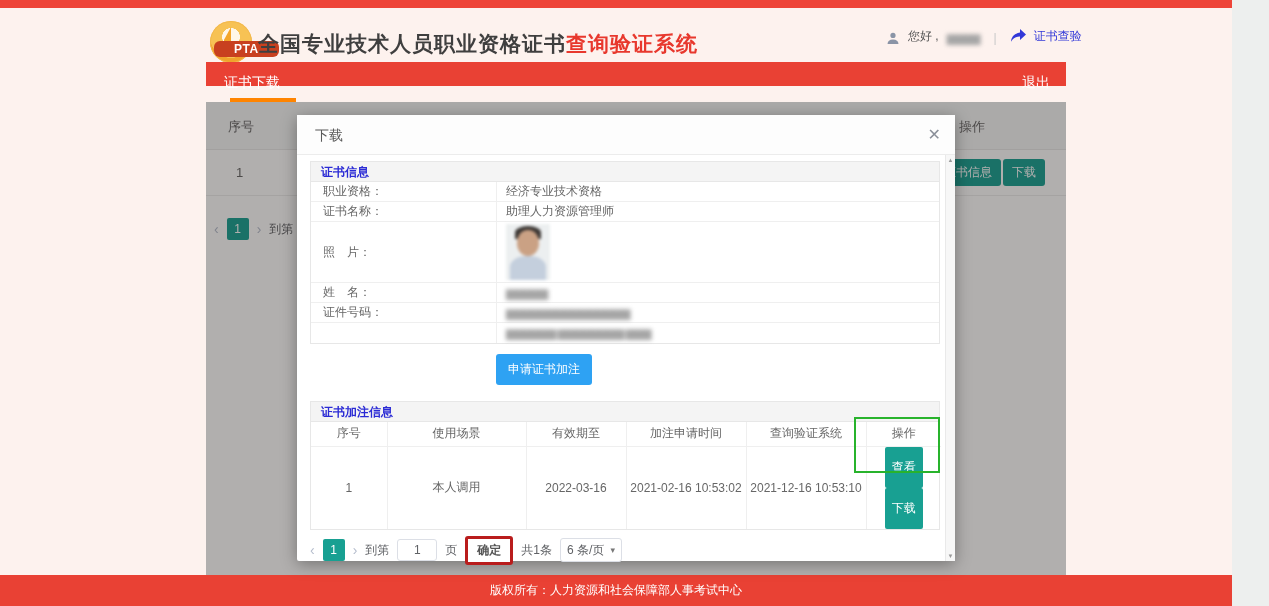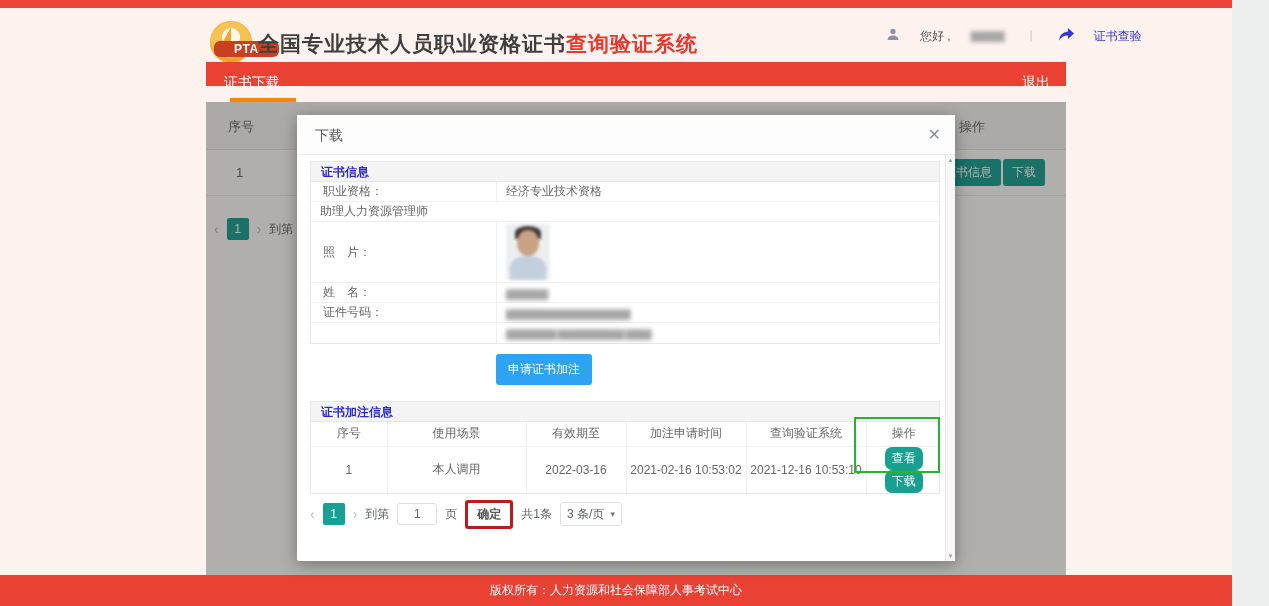--- a/index.html
+++ b/index.html
@@ -15,21 +15,21 @@
           background:radial-gradient(circle at 50% 38%, #fff7e8 0 26%, #f7c254 27% 62%, #f0a32c 63% 100%);
           box-shadow:0 0 0 1px #f2b84c inset; }
   .logo .wing { position:absolute; left:9px; top:6px; width:24px; height:22px;
           background:conic-gradient(from 200deg at 50% 100%, #f4a62a 0 40deg, #fff 40deg 60deg, #f6b84e 60deg 100deg, #fff 100deg 120deg, #f4a62a 120deg 160deg, transparent 160deg);
           clip-path:polygon(50% 0,100% 100%,0 100%); }
   .logo .pta { position:absolute; left:4px; bottom:6px; background:#c8401f; color:#fff; font-size:12px; font-weight:bold;
           padding:1px 20px; border-radius:6px; letter-spacing:.5px; }
   .site-title { position:absolute; left:258px; top:22px; font-size:21px; font-weight:bold; letter-spacing:1px; }
   .site-title .main { color:#3f3f3f; }
   .site-title .accent { color:#e8382d; }
-  .header-right { position:absolute; left:886px; top:20px; font-size:12px; color:#555; display:flex; align-items:flex-start; gap:20px; }
+  .header-right { position:absolute; left:886px; top:20px; font-size:12px; color:#555; display:flex; align-items:flex-end; gap:8px; }
   .user-icon svg { display:block; }
   .sep { color:#c9c9c9; margin:0 6px; }
   .verify-link { color:#3238d8; text-decoration:none; cursor:pointer; }
   .share-icon { color:#3238d8; }
   .redacted { color:#a6a6a6; filter:blur(2px); letter-spacing:-1px; }
 
   
   .navbar { position:absolute; left:206px; top:62px; width:860px; height:24px; background:#e94134; }
   .nav-tab { position:absolute; left:0; top:0; width:92px; height:40px; color:#fff; font-size:14px;
              text-align:center; line-height:40px; cursor:pointer; }
@@ -80,21 +80,21 @@
 
   .apply-btn { display:block; margin:10px 0 16px 186px; background:#2ea2f3; color:#fff; border:none; border-radius:3px;
                font-size:12px; padding:7px 12px; cursor:pointer; font-family:inherit; }
 
   .ann-card { margin-top:14px; position:relative; }
   .ann-table { width:100%; border-collapse:collapse; table-layout:fixed; font-size:12px; color:#666; }
   .ann-table th { font-weight:normal; height:24px; border:1px solid #efefef; border-top:none; }
   .ann-table td { height:30px; text-align:center; border:1px solid #efefef; border-bottom:none; }
   .ann-table th:first-child, .ann-table td:first-child { border-left:none; }
   .ann-table th:last-child, .ann-table td:last-child { border-right:none; }
-  .btn-mini { background:#18a092; color:#fff; border:none; border-radius:7px; font-size:12px; padding:3px 7px; cursor:pointer;
+  .btn-mini { background:#18a092; color:#fff; border:none; border-radius:2px; font-size:12px; padding:12px 7px; cursor:pointer;
               font-family:inherit; }
   .green-box { position:absolute; left:543px; top:15px; width:86px; height:56px; border:2px solid #28b32c; z-index:3; pointer-events:none; }
   .modal-pager { margin-top:6px; display:flex; align-items:center; gap:8px; font-size:12px; color:#606266; }
   .pg-btn { border:3px solid #b91c1c; border-radius:3px; background:#fff; padding:3px 9px; font-weight:bold; color:#555;
             cursor:pointer; font-family:inherit; font-size:12px; }
   .pg-select { border:1px solid #dcdfe6; border-radius:3px; height:24px; line-height:22px; padding:0 6px; display:flex;
                align-items:center; gap:6px; cursor:pointer; background:#fff; }
   .pg-select .arrow { font-size:9px; color:#777; }
 
   .footer { position:absolute; left:0; top:575px; width:1232px; height:31px; background:#e94134; color:#fff;
@@ -169,20 +169,21 @@
   </div>
   <div class="modal-body">
 
     <div class="card">
       <div class="section-bar">证书信息</div>
       <div class="info-row">
         <div class="info-label">职业资格：</div>
         <div class="info-value">经济专业技术资格</div>
       </div>
       <div class="info-row">
+        <div class="info-label">证书名称：</div>
         <div class="info-value">助理人力资源管理师</div>
       </div>
       <div class="info-row photo-row">
         <div class="info-label">照　片：</div>
         <div class="info-value">
           <div class="photo">
             <div class="hair"></div>
             <div class="head"></div>
             <div class="body"></div>
           </div>
@@ -245,21 +246,21 @@
     <div class="modal-pager">
       <span class="pg-chevron">‹</span>
       <span class="pg-active">1</span>
       <span class="pg-chevron">›</span>
       <span>到第</span>
       <span class="pg-input">1</span>
       <span>页</span>
       <button class="pg-btn">确定</button>
       <span>共1条</span>
       <span class="pg-select">
-        <span>3 条/页</span>
+        <span>6 条/页</span>
         <span class="arrow">▾</span>
       </span>
     </div>
 
   </div>
   <div class="scrolltrack">
     <span class="scroll-arrow">▲</span>
     <span class="scroll-arrow">▼</span>
   </div>
 </div>

